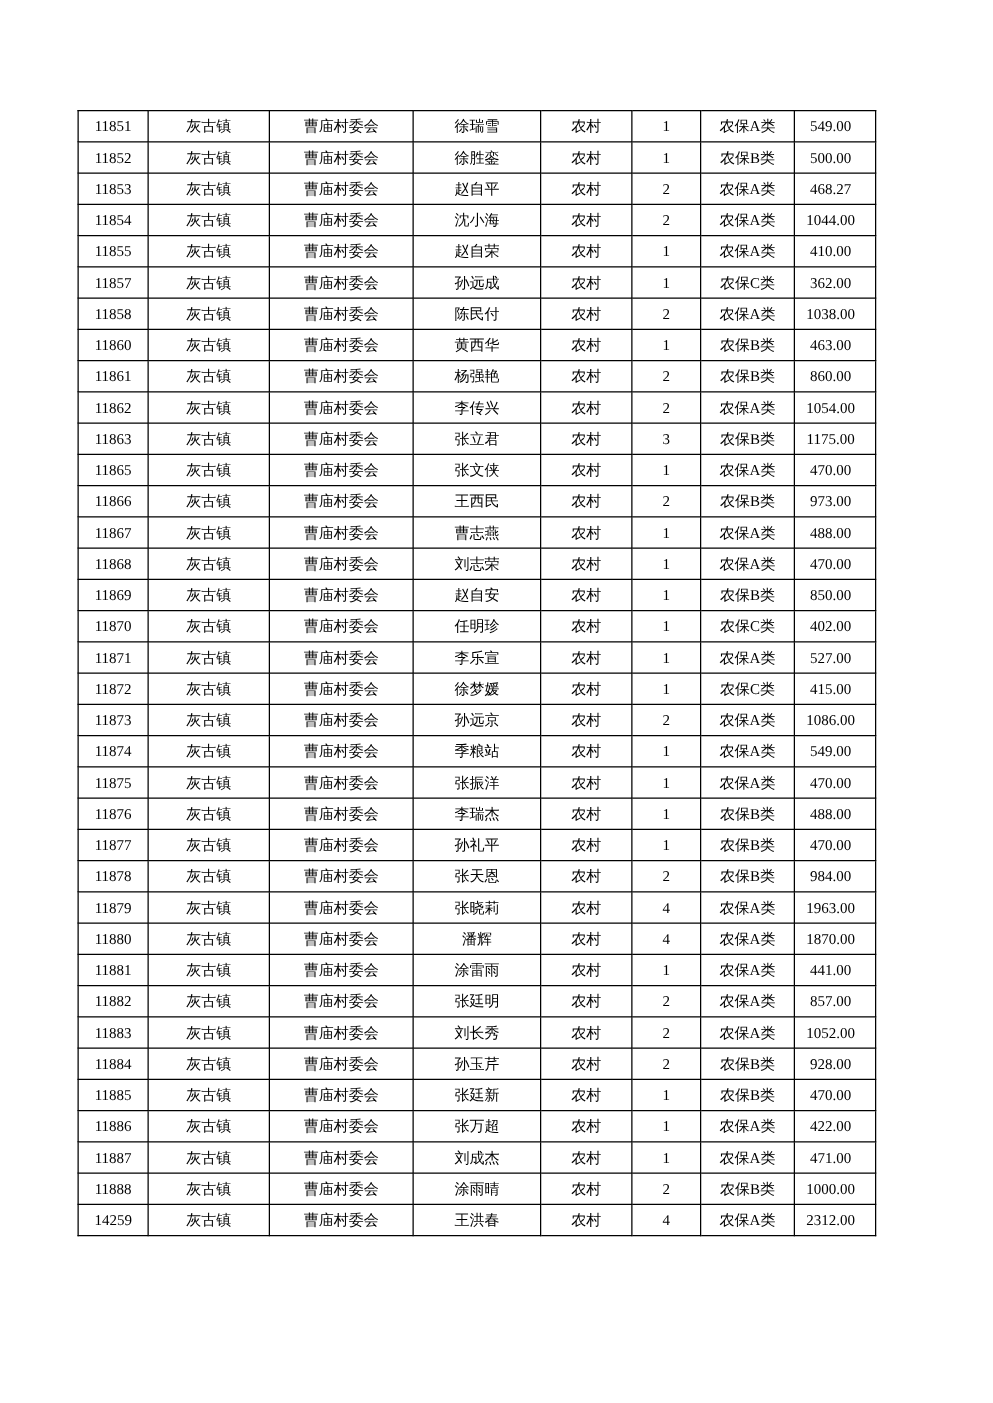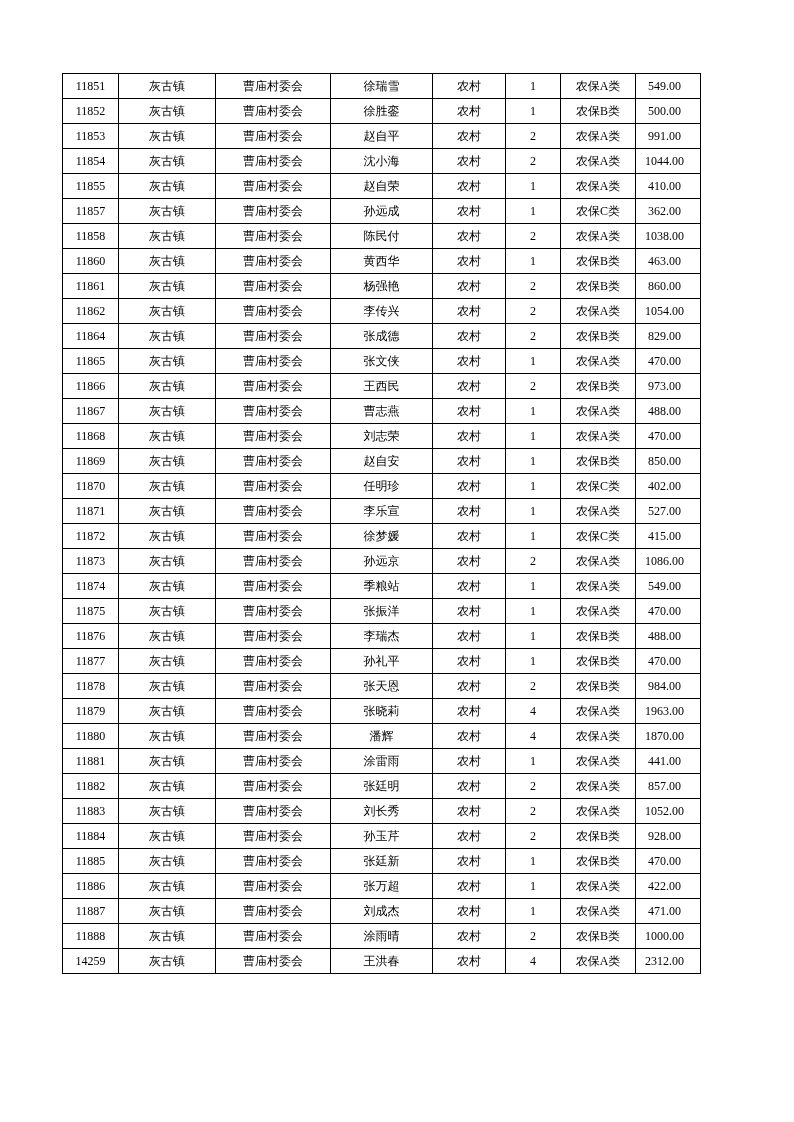--- a/index.html
+++ b/index.html
@@ -16,21 +16,21 @@
   .page {
     position: relative;
     width: 794px;
     height: 1122px;
     background: #ffffff;
     overflow: hidden;
   }
   table.data-table {
     position: absolute;
     left: 62px;
-    top: 73px;
+    top: 88px;
     width: 638px;
     border-collapse: collapse;
     table-layout: fixed;
     font-size: 12px;
   }
   table.data-table td {
     border: 1px solid #000000;
     height: 24px;
     padding: 0 2px;
     text-align: center;
@@ -90,21 +90,21 @@
           <td class="col-7">500.00</td>
         </tr>
         <tr>
           <td class="col-0">11853</td>
           <td class="col-1">灰古镇</td>
           <td class="col-2">曹庙村委会</td>
           <td class="col-3">赵自平</td>
           <td class="col-4">农村</td>
           <td class="col-5">2</td>
           <td class="col-6">农保A类</td>
-          <td class="col-7">991.00</td>
+          <td class="col-7">468.27</td>
         </tr>
         <tr>
           <td class="col-0">11854</td>
           <td class="col-1">灰古镇</td>
           <td class="col-2">曹庙村委会</td>
           <td class="col-3">沈小海</td>
           <td class="col-4">农村</td>
           <td class="col-5">2</td>
           <td class="col-6">农保A类</td>
           <td class="col-7">1044.00</td>
@@ -163,28 +163,28 @@
           <td class="col-0">11862</td>
           <td class="col-1">灰古镇</td>
           <td class="col-2">曹庙村委会</td>
           <td class="col-3">李传兴</td>
           <td class="col-4">农村</td>
           <td class="col-5">2</td>
           <td class="col-6">农保A类</td>
           <td class="col-7">1054.00</td>
         </tr>
         <tr>
-          <td class="col-0">11864</td>
-          <td class="col-1">灰古镇</td>
-          <td class="col-2">曹庙村委会</td>
-          <td class="col-3">张成德</td>
-          <td class="col-4">农村</td>
-          <td class="col-5">2</td>
-          <td class="col-6">农保B类</td>
-          <td class="col-7">829.00</td>
+          <td class="col-0">11863</td>
+          <td class="col-1">灰古镇</td>
+          <td class="col-2">曹庙村委会</td>
+          <td class="col-3">张立君</td>
+          <td class="col-4">农村</td>
+          <td class="col-5">3</td>
+          <td class="col-6">农保B类</td>
+          <td class="col-7">1175.00</td>
         </tr>
         <tr>
           <td class="col-0">11865</td>
           <td class="col-1">灰古镇</td>
           <td class="col-2">曹庙村委会</td>
           <td class="col-3">张文侠</td>
           <td class="col-4">农村</td>
           <td class="col-5">1</td>
           <td class="col-6">农保A类</td>
           <td class="col-7">470.00</td>

